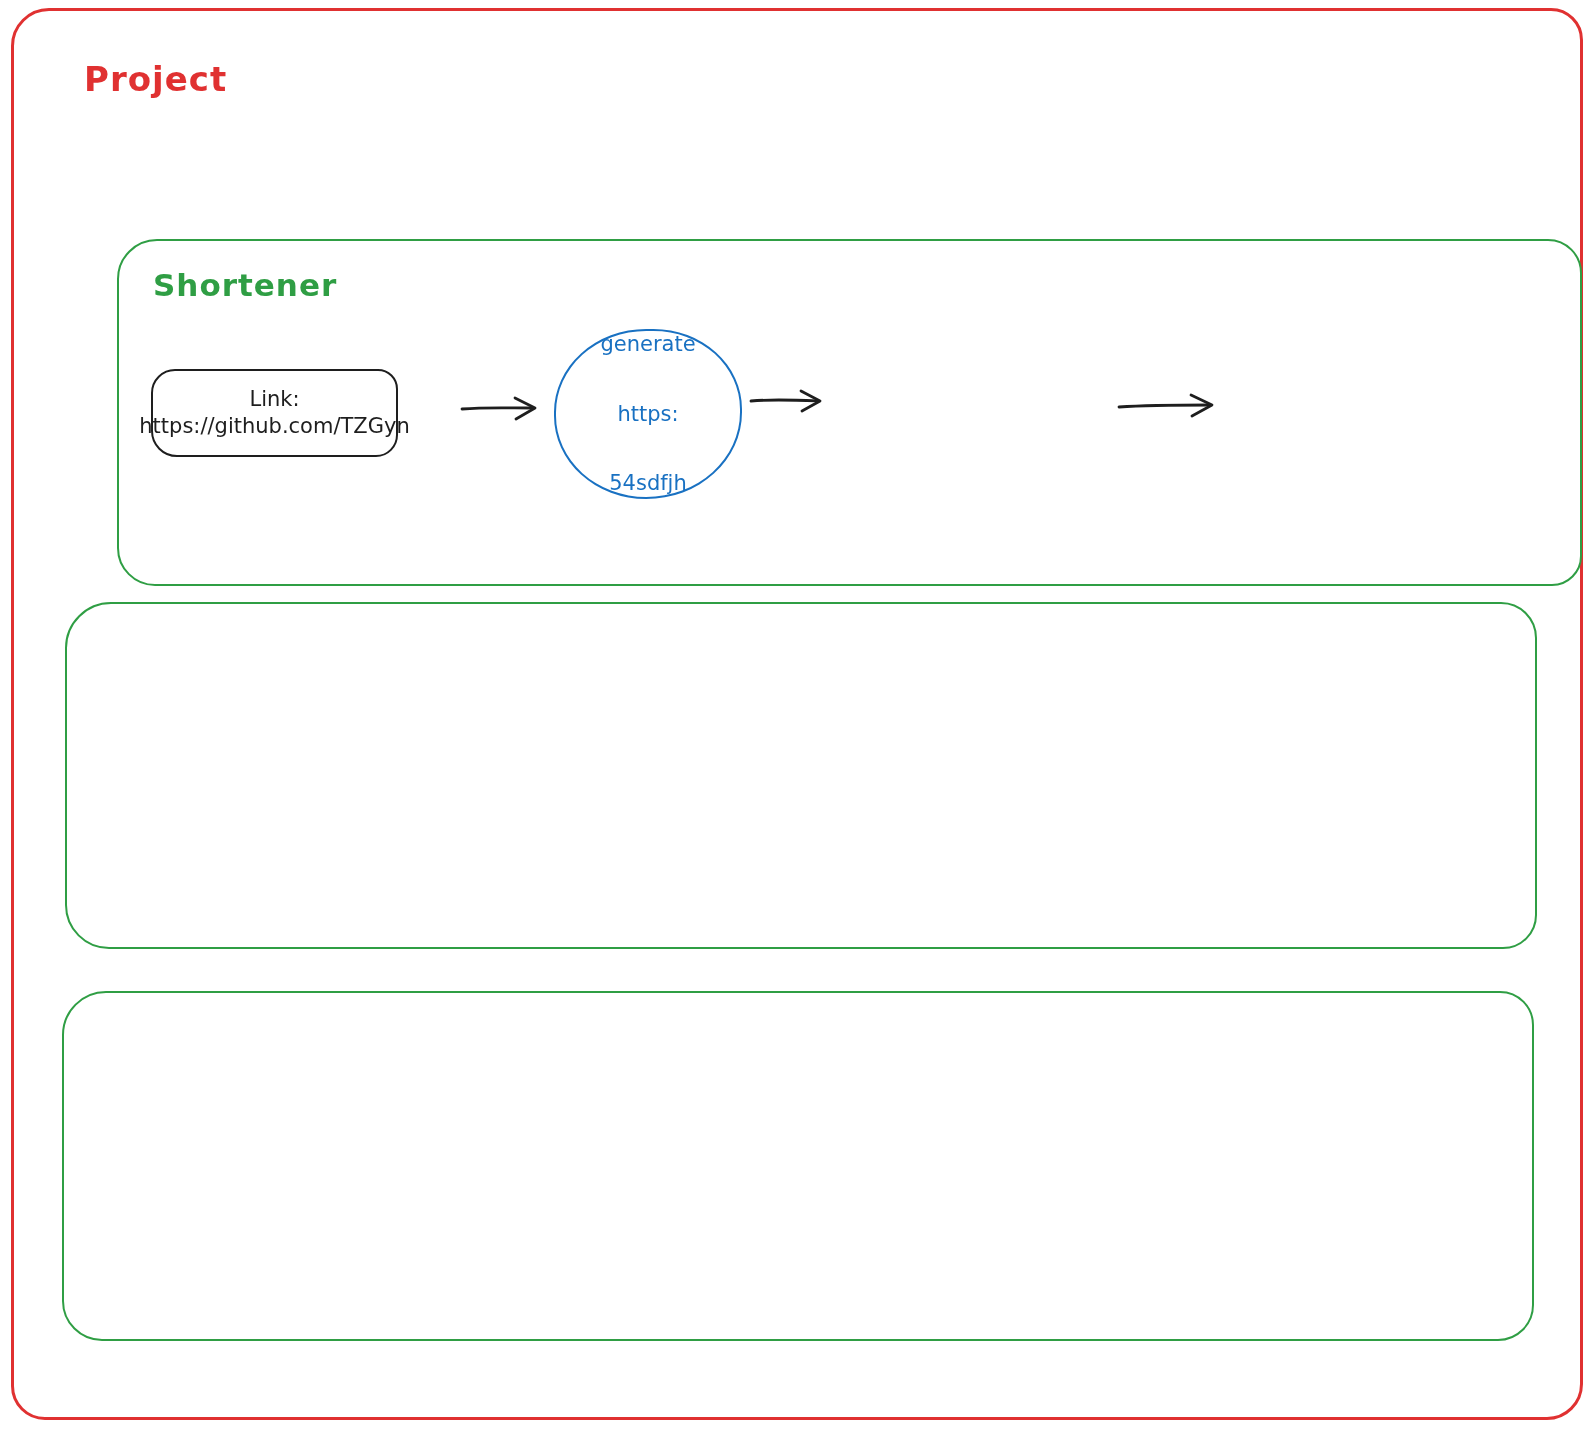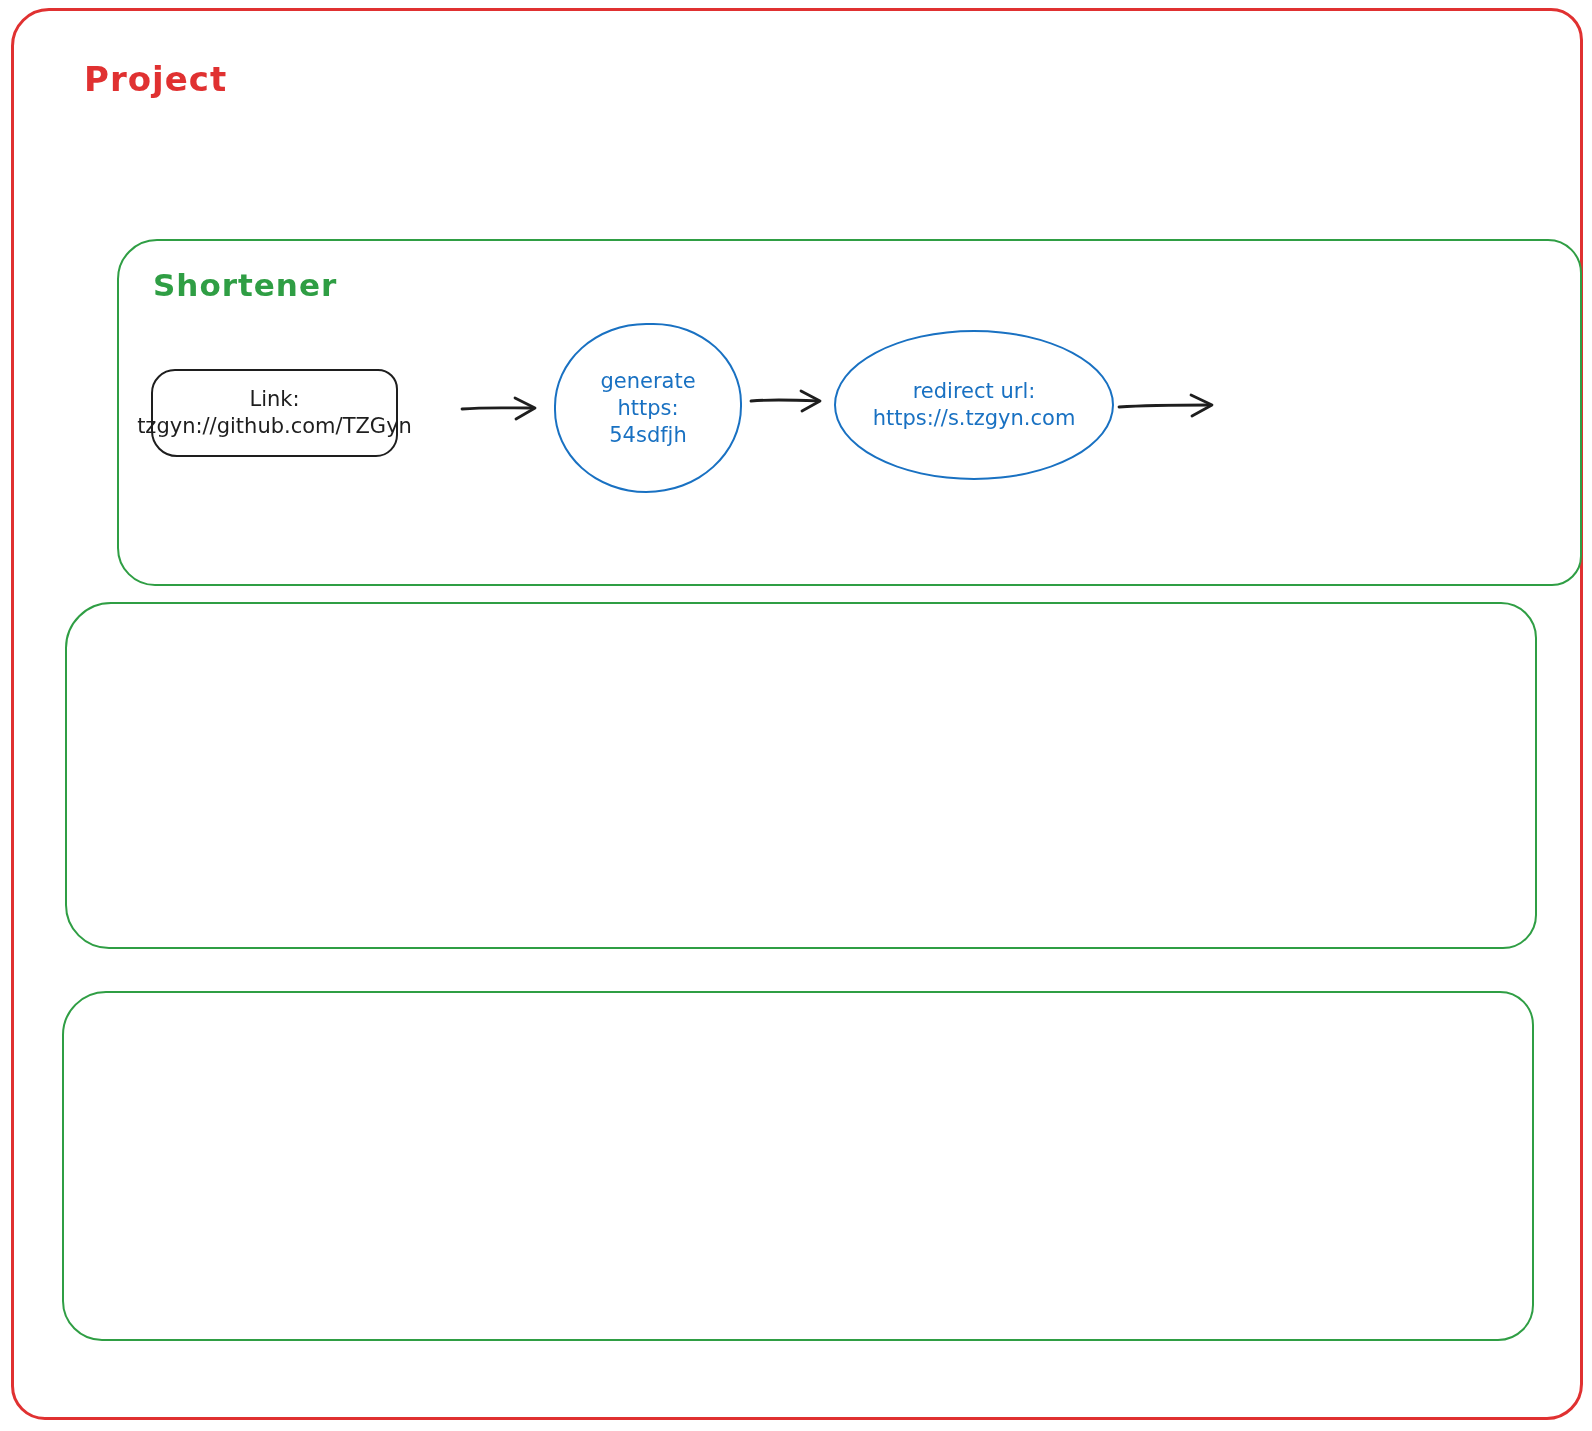--- a/index.html
+++ b/index.html
@@ -79,24 +79,25 @@
   }
   .node-rect-1 {
     left: 32px; top: 128px; width: 247px; height: 88px;
     border-radius: 24px 20px 22px 26px;
   }
   .node-rect-2 {
     left: 1105px; top: 117px; width: 327px; height: 86px;
     border-radius: 22px 26px 20px 24px;
   }
   .node-circle {
-    left: 435px; top: 82px; width: 188px; height: 170px;
+    left: 435px; top: 88px; width: 188px; height: 170px;
     border: 2.8px solid #1971c2;
     border-radius: 50% 48% 52% 50%;
     color: #1971c2;
+    justify-content: space-between;
   }
   .node-ellipse {
     left: 715px; top: 89px; width: 280px; height: 150px;
     border: 2.8px solid #1971c2;
     border-radius: 50%;
     color: #1971c2;
   }
 
   
   .arrow { position: absolute; }
@@ -111,21 +112,21 @@
 <div class="canvas">
 
   <div class="project-frame">
     <div class="project-label">Project</div>
 
     <div class="section section-1">
       <div class="section-label">Shortener</div>
 
       <div class="node node-rect node-rect-1">
         <span class="line">Link:</span>
-        <span class="line">tzgyn://github.com/TZGyn</span>
+        <span class="line">https://github.com/TZGyn</span>
       </div>
 
       <div class="arrow arrow-1">
         <svg width="80" height="32" viewBox="0 0 80 32" fill="none">
           <path d="M2 17 C 26 15, 48 16, 73 16" stroke="#1e1e1e" stroke-width="2.8" stroke-linecap="round"></path>
           <path d="M55 6 L75 16 L56 27" stroke="#1e1e1e" stroke-width="2.8" stroke-linecap="round" stroke-linejoin="round"></path>
         </svg>
       </div>
 
       <div class="node node-circle">
@@ -134,24 +135,20 @@
         <span class="line">54sdfjh</span>
       </div>
 
       <div class="arrow arrow-2">
         <svg width="76" height="32" viewBox="0 0 76 32" fill="none">
           <path d="M2 16 C 24 14, 46 15, 69 16" stroke="#1e1e1e" stroke-width="2.8" stroke-linecap="round"></path>
           <path d="M52 6 L71 16 L53 26" stroke="#1e1e1e" stroke-width="2.8" stroke-linecap="round" stroke-linejoin="round"></path>
         </svg>
       </div>
 
-      <div class="node node-ellipse">
-        <span class="line">redirect url:</span>
-        <span class="line">https://s.tzgyn.com</span>
-      </div>
 
       <div class="arrow arrow-3">
         <svg width="100" height="32" viewBox="0 0 100 32" fill="none">
           <path d="M2 18 C 32 16, 64 16, 93 16" stroke="#1e1e1e" stroke-width="2.8" stroke-linecap="round"></path>
           <path d="M74 6 L95 16 L75 27" stroke="#1e1e1e" stroke-width="2.8" stroke-linecap="round" stroke-linejoin="round"></path>
         </svg>
       </div>
 
     </div>
 

